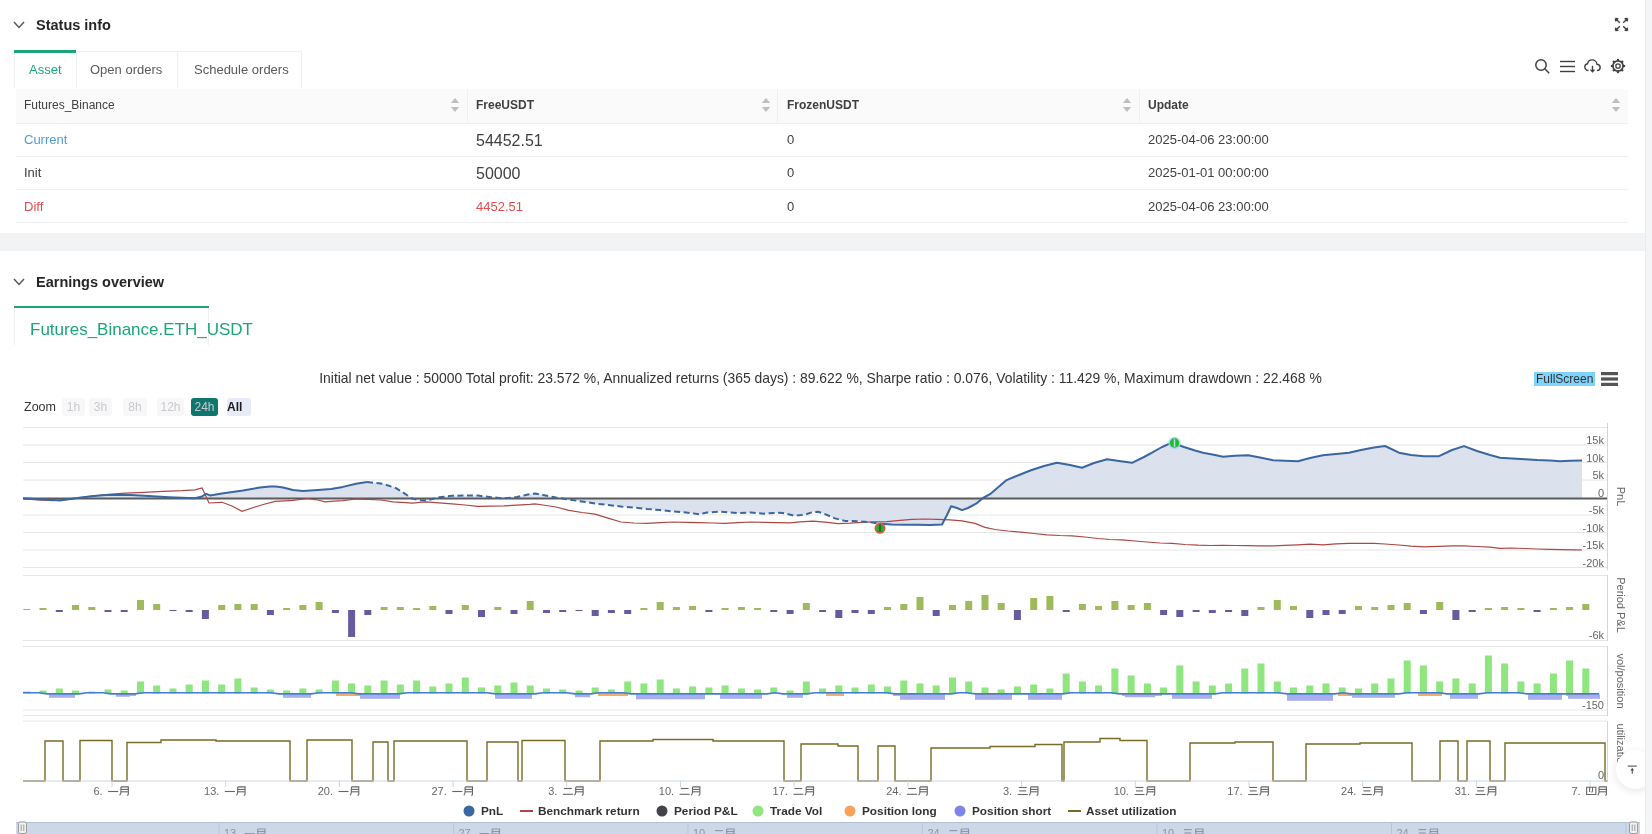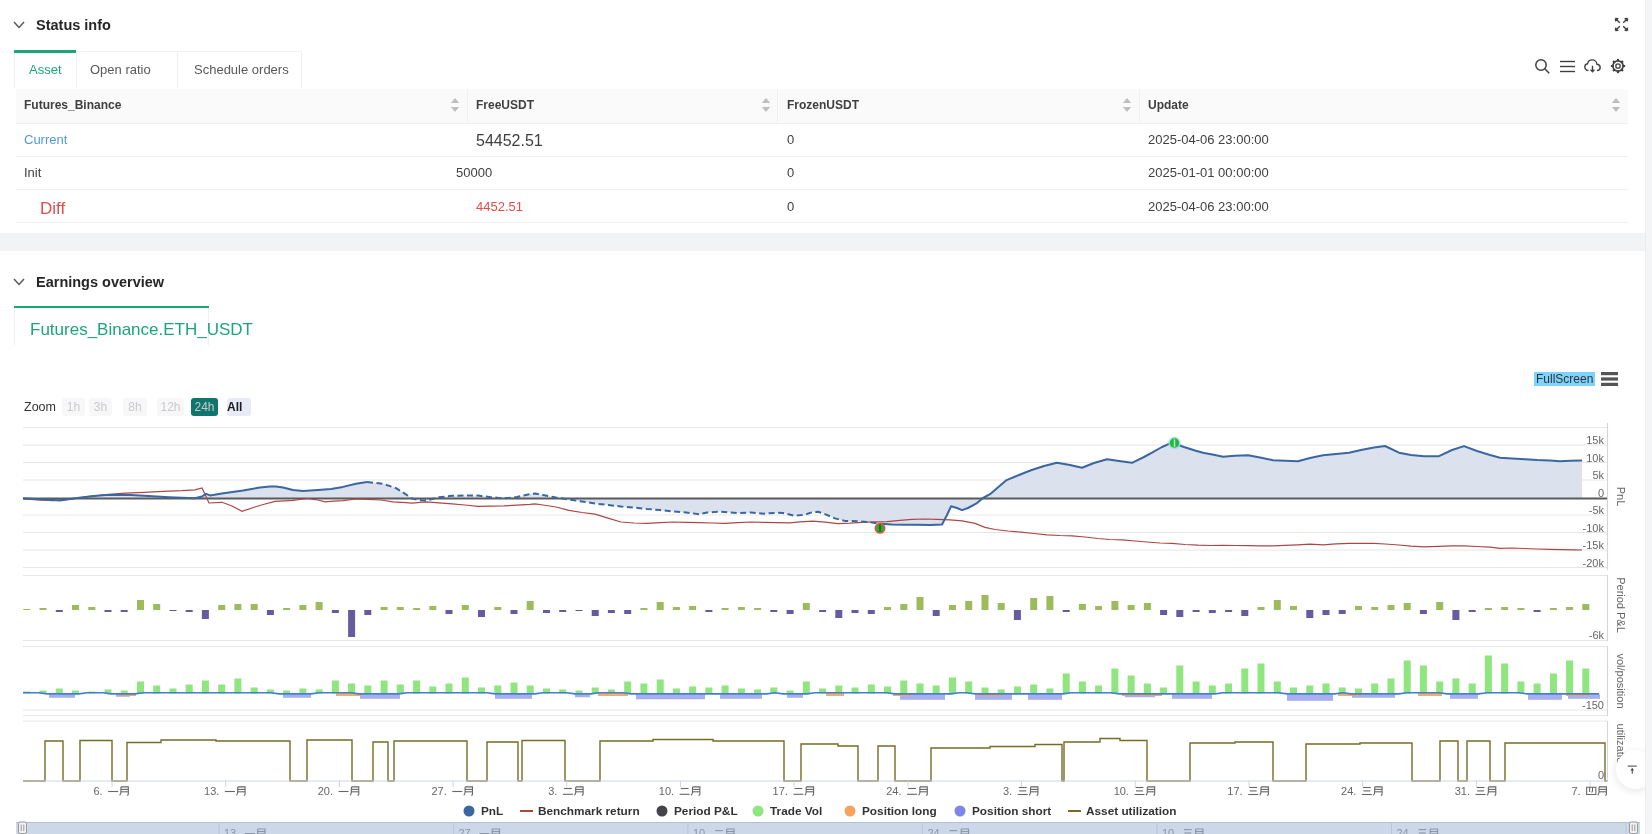--- a/index.html
+++ b/index.html
@@ -18,21 +18,21 @@
 <path d="M5.8,9.2 L1.4,13.6 M1.4,13.6 l3.0,-0.35 M1.4,13.6 l0.35,-3.0" stroke="#404040" stroke-width="1.4" fill="none"></path>
 <path d="M9.2,9.2 L13.6,13.6 M13.6,13.6 l-0.35,-3.0 M13.6,13.6 l-3.0,-0.35" stroke="#404040" stroke-width="1.4" fill="none"></path>
 <path d="M5.8,5.8 L1.4,1.4 M1.4,1.4 l0.35,3.0 M1.4,1.4 l3.0,0.35" stroke="#404040" stroke-width="1.4" fill="none"></path>
 </svg>
 
 <div class="abs" style="left:14px;top:51px;width:288px;height:36.5px;border:1px solid #f0f0f0;border-bottom:none"></div>
 <div class="abs" style="left:75.5px;top:51px;width:1px;height:36.5px;background:#f0f0f0"></div>
 <div class="abs" style="left:177px;top:51px;width:1px;height:36.5px;background:#f0f0f0"></div>
 <div class="abs" style="left:14px;top:50px;width:61.5px;height:2.5px;background:#1ca677"></div>
 <div class="t" style="left:29px;top:62px;font-size:13px;color:#1ca677">Asset</div>
-<div class="t" style="left:90px;top:62px;font-size:13px;color:#595959">Open ratio</div>
+<div class="t" style="left:90px;top:62px;font-size:13px;color:#595959">Open orders</div>
 <div class="t" style="left:194px;top:62px;font-size:13px;color:#595959">Schedule orders</div>
 
 <svg style="position:absolute;left:1534px;top:58px" width="17" height="17" viewBox="0 0 17 17" fill="none" stroke="#404040" stroke-width="1.5">
       <circle cx="7" cy="7" r="5.2"></circle>
       <line x1="11" y1="11" x2="15.2" y2="15.2"></line>
     </svg>
 <svg style="position:absolute;left:1560px;top:60px" width="15" height="13" viewBox="0 0 15 13" stroke="#404040" stroke-width="1.4">
       <line x1="0" y1="1.5" x2="15" y2="1.5"></line>
       <line x1="0" y1="6.5" x2="15" y2="6.5"></line>
       <line x1="0" y1="11.5" x2="15" y2="11.5"></line>
@@ -56,21 +56,21 @@
     </svg>
 
 <div class="abs" style="left:16px;top:89px;width:1612px;height:33.5px;background:#fafafa"></div>
 <div class="abs" style="left:16px;top:122.5px;width:1612px;height:1px;background:#f0f0f0"></div>
 <div class="abs" style="left:16px;top:155.8px;width:1612px;height:1px;background:#f0f0f0"></div>
 <div class="abs" style="left:16px;top:189px;width:1612px;height:1px;background:#f0f0f0"></div>
 <div class="abs" style="left:16px;top:222.3px;width:1612px;height:1px;background:#f0f0f0"></div>
 <div class="abs" style="left:467px;top:89px;width:1px;height:33.5px;background:#f0f0f0"></div>
 <div class="abs" style="left:777px;top:89px;width:1px;height:33.5px;background:#f0f0f0"></div>
 <div class="abs" style="left:1139px;top:89px;width:1px;height:33.5px;background:#f0f0f0"></div>
-<div class="t" style="left:24px;top:98px;font-size:12px;font-weight:bold;color:#404040">Futures_Binance</div>
+<div class="t" style="left:24px;top:98px;font-size:12px;font-weight:normal;color:#404040">Futures_Binance</div>
 <div class="t" style="left:476px;top:98px;font-size:12px;font-weight:bold;color:#404040">FreeUSDT</div>
 <div class="t" style="left:787px;top:98px;font-size:12px;font-weight:bold;color:#404040">FrozenUSDT</div>
 <div class="t" style="left:1148px;top:98px;font-size:12px;font-weight:bold;color:#404040">Update</div>
 <svg style="position:absolute;left:450px;top:98px" width="10" height="14" viewBox="0 0 10 14">
       <polygon points="5,0 9.2,5 0.8,5" fill="#bfbfbf"></polygon>
       <polygon points="5,14 9.2,9 0.8,9" fill="#bfbfbf"></polygon>
     </svg>
     <svg style="position:absolute;left:761px;top:98px" width="10" height="14" viewBox="0 0 10 14">
       <polygon points="5,0 9.2,5 0.8,5" fill="#bfbfbf"></polygon>
       <polygon points="5,14 9.2,9 0.8,9" fill="#bfbfbf"></polygon>
@@ -81,38 +81,39 @@
     </svg>
     <svg style="position:absolute;left:1611px;top:98px" width="10" height="14" viewBox="0 0 10 14">
       <polygon points="5,0 9.2,5 0.8,5" fill="#bfbfbf"></polygon>
       <polygon points="5,14 9.2,9 0.8,9" fill="#bfbfbf"></polygon>
     </svg>
 <div class="t" style="left:24px;top:132px;font-size:13px;color:#519ad9">Current</div>
 <div class="t" style="left:476px;top:132px;font-size:16px;color:#404040">54452.51</div>
 <div class="t" style="left:787px;top:132px;font-size:13px;color:#404040">0</div>
 <div class="t" style="left:1148px;top:132px;font-size:13px;color:#404040">2025-04-06 23:00:00</div>
 <div class="t" style="left:24px;top:165.3px;font-size:13px;color:#404040">Init</div>
-<div class="t" style="left:456px;top:165.3px;font-size:13px;color:#404040">50000</div>
+<div class="t" style="left:476px;top:165.3px;font-size:16px;color:#404040">50000</div>
 <div class="t" style="left:787px;top:165.3px;font-size:13px;color:#404040">0</div>
 <div class="t" style="left:1148px;top:165.3px;font-size:13px;color:#404040">2025-01-01 00:00:00</div>
-<div class="t" style="left:40px;top:198.6px;font-size:17px;color:#e34d4d">Diff</div>
+<div class="t" style="left:24px;top:198.6px;font-size:13px;color:#e34d4d">Diff</div>
 <div class="t" style="left:476px;top:198.6px;font-size:13px;color:#e34d4d">4452.51</div>
 <div class="t" style="left:787px;top:198.6px;font-size:13px;color:#404040">0</div>
 <div class="t" style="left:1148px;top:198.6px;font-size:13px;color:#404040">2025-04-06 23:00:00</div>
 
 <div class="abs" style="left:0;top:233px;width:1652px;height:18px;background:#f2f3f5"></div>
 
 <svg style="position:absolute;left:13px;top:278px" width="12" height="8" viewBox="0 0 12 8" fill="none" stroke="#595959" stroke-width="1.5">
       <polyline points="1,1 6,6.5 11,1"></polyline>
     </svg>
 <div class="t" style="left:36px;top:274px;font-size:14.5px;font-weight:bold;color:#262626">Earnings overview</div>
 <div class="abs" style="left:14px;top:307px;width:194.5px;height:37.5px;border-left:1px solid #f0f0f0;border-right:1px solid #f0f0f0"></div>
 <div class="abs" style="left:14px;top:306.3px;width:194.5px;height:2.2px;background:#1ca677"></div>
 <div class="t" style="left:30px;top:320px;font-size:17px;color:#1ca677">Futures_Binance.ETH_USDT</div>
 
+<div class="t" style="left:0;top:370px;width:1641px;text-align:center;font-size:13.9px;color:#333">Initial net value : 50000 Total profit: 23.572 %, Annualized returns (365 days) : 89.622 %, Sharpe ratio : 0.076, Volatility : 11.429 %, Maximum drawdown : 22.468 %</div>
 <div class="t" style="left:1534px;top:372px;font-size:12px;color:#333;background:#7dd3fc;padding:0 2px">FullScreen</div>
 <svg style="position:absolute;left:1601px;top:371px" width="17" height="16" viewBox="0 0 17 16">
       <rect x="0" y="1" width="17" height="3.2" fill="#555"></rect>
       <rect x="0" y="6.4" width="17" height="3.2" fill="#555"></rect>
       <rect x="0" y="11.8" width="17" height="3.2" fill="#555"></rect>
     </svg>
 
 <div class="t" style="left:24px;top:400px;font-size:12.5px;color:#333">Zoom</div>
 <div class="t" style="left:62px;top:398px;width:23px;height:18px;background:#f7f7f8;border-radius:3px;font-size:12px;color:#c9c9cf;text-align:center;line-height:18px">1h</div>
 <div class="t" style="left:89px;top:398px;width:23px;height:18px;background:#f7f7f8;border-radius:3px;font-size:12px;color:#c9c9cf;text-align:center;line-height:18px">3h</div>

